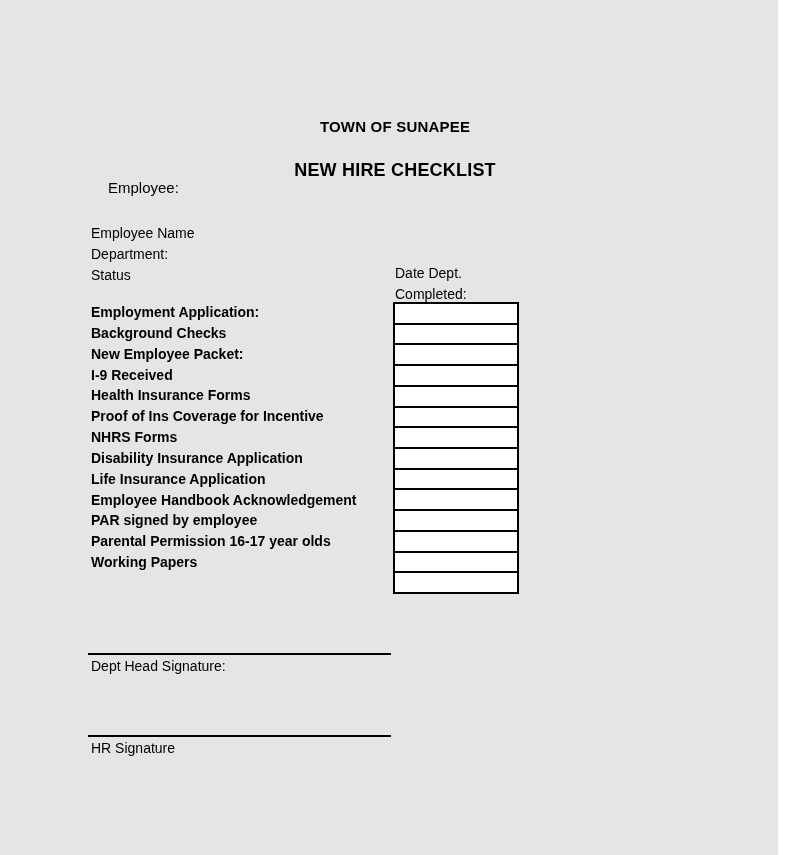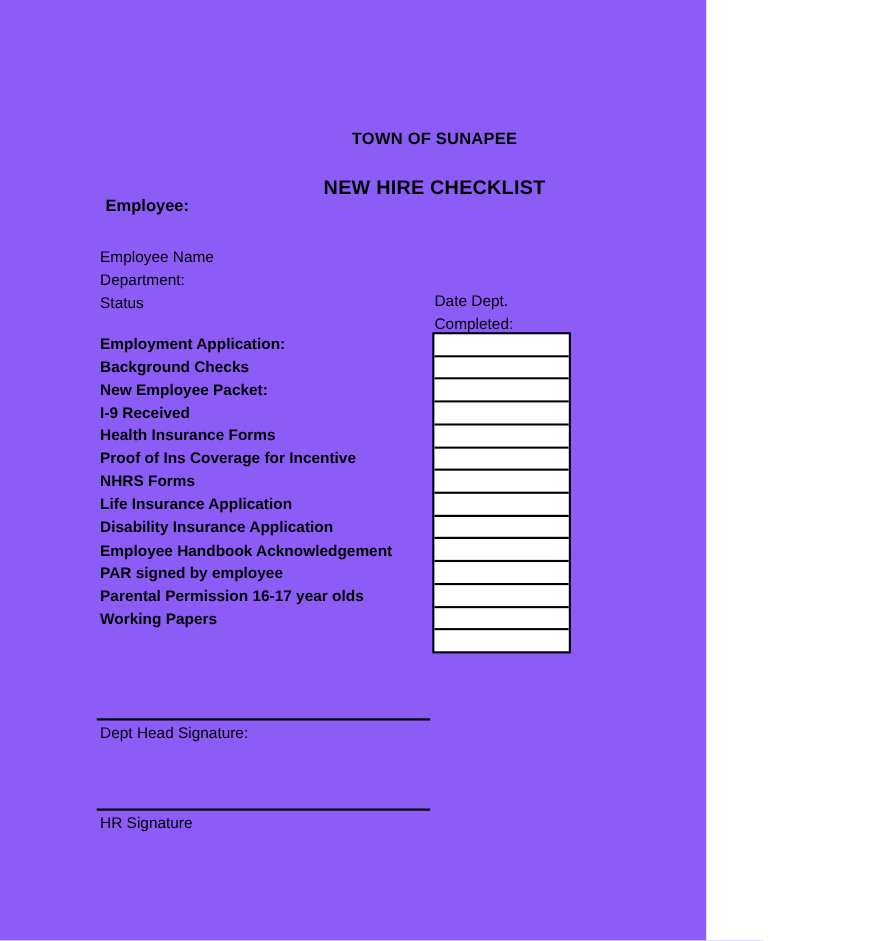--- a/index.html
+++ b/index.html
@@ -1,23 +1,23 @@
 <!DOCTYPE html>
 <html><head>
 <meta charset="utf-8">
 <style>
   * { margin: 0; padding: 0; box-sizing: border-box; }
   html, body { background: #ffffff; }
   body { font-family: "Liberation Sans", sans-serif; color: #000000; }
 
   .page {
     position: relative;
-    width: 642px;
+    width: 778px;
     height: 855px;
-    background: #8b5cf6;
+    background: #e5e5e5;
     overflow: hidden;
   }
 
   .doc-title {
     position: absolute;
     top: 118px;
     left: 0;
     width: 790px;
     text-align: center;
     font-size: 15px;
@@ -32,23 +32,23 @@
     width: 790px;
     text-align: center;
     font-size: 18px;
     font-weight: bold;
     letter-spacing: 0.2px;
   }
 
   .employee-label {
     position: absolute;
     top: 179px;
-    left: 96px;
+    left: 108px;
     font-size: 15px;
-    font-weight: bold;
+    font-weight: normal;
   }
 
   .info-block {
     position: absolute;
     top: 223px;
     left: 91px;
     font-size: 14px;
   }
   .info-block div { height: 20.8px; line-height: 20.8px; }
 
@@ -128,22 +128,22 @@
   </div>
 
   <div class="checklist-labels">
     <div class="item">Employment Application:</div>
     <div class="item">Background Checks</div>
     <div class="item">New Employee Packet:</div>
     <div class="item">I-9 Received</div>
     <div class="item">Health Insurance Forms</div>
     <div class="item">Proof of Ins Coverage for Incentive</div>
     <div class="item">NHRS Forms</div>
+    <div class="item">Disability Insurance Application</div>
     <div class="item">Life Insurance Application</div>
-    <div class="item">Disability Insurance Application</div>
     <div class="item">Employee Handbook Acknowledgement</div>
     <div class="item">PAR signed by employee</div>
     <div class="item">Parental Permission 16-17 year olds</div>
     <div class="item">Working Papers</div>
   </div>
 
   <div class="date-table">
     <div class="cell"></div>
     <div class="cell"></div>
     <div class="cell"></div>

